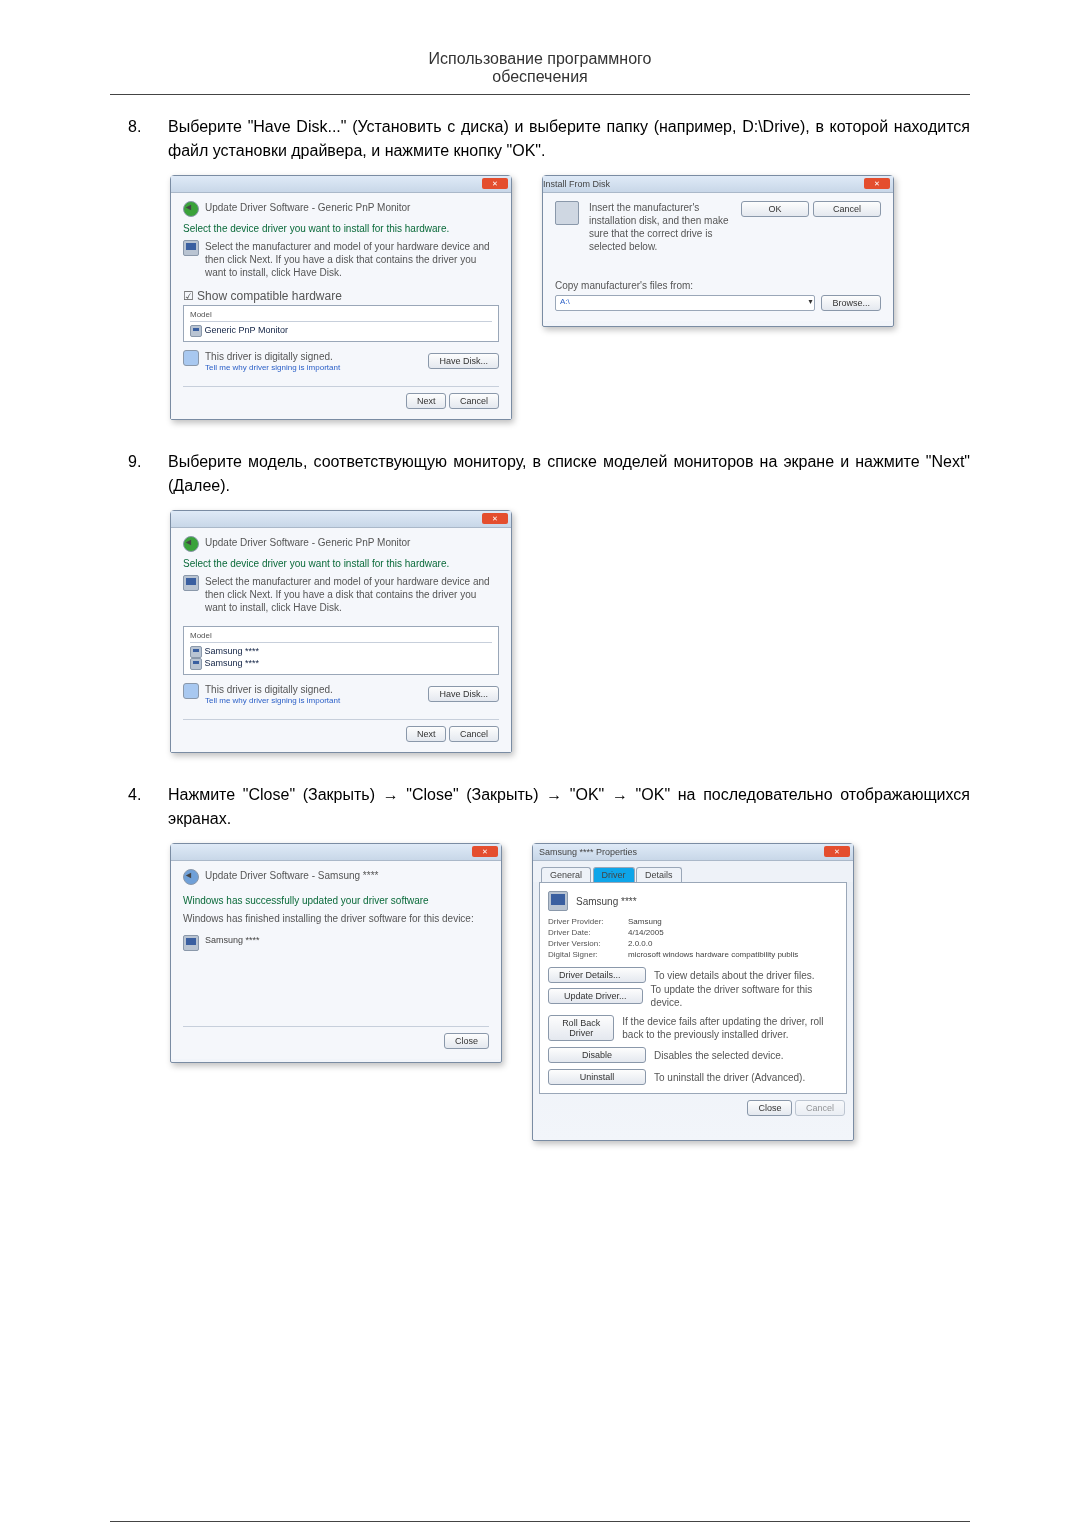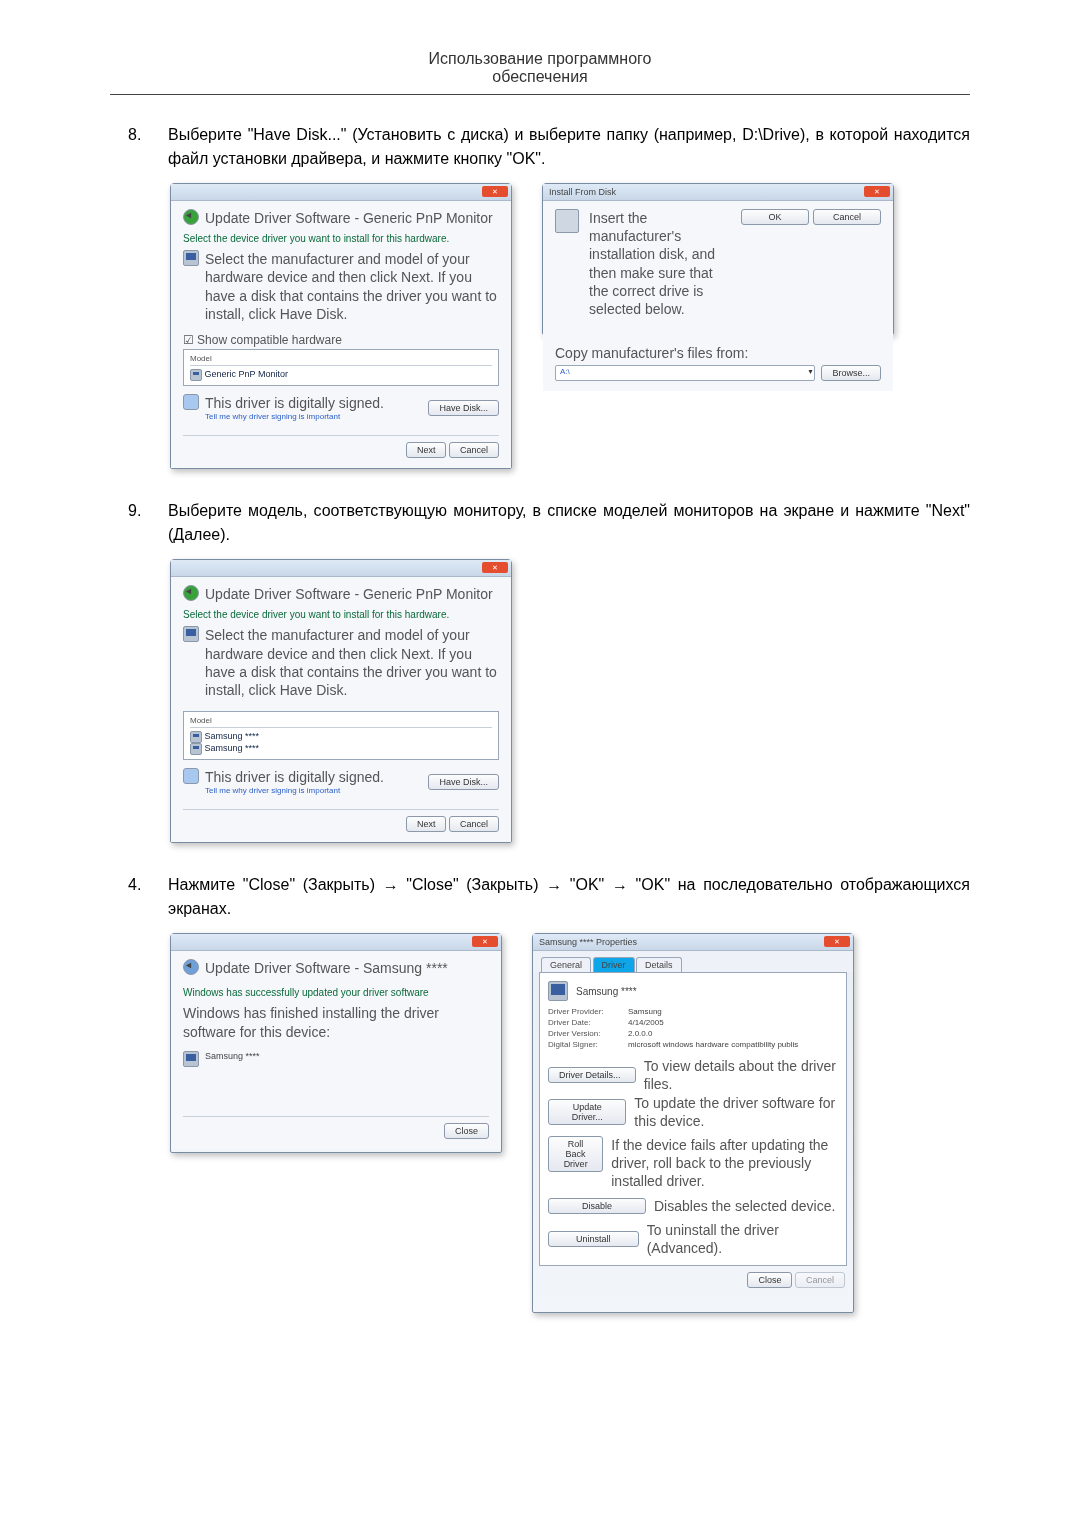--- a/index.html
+++ b/index.html
@@ -12,21 +12,21 @@
   }
   .page {
     padding: 50px 110px 60px 110px;
   }
   .header {
     text-align: center;
     font-size: 16px;
     color: #333;
     border-bottom: 1px solid #444;
     padding-bottom: 8px;
-    margin-bottom: 28px;
+    margin-bottom: 20px;
   }
   .step {
     display: flex;
     margin-bottom: 12px;
     font-size: 16px;
     line-height: 1.5;
   }
   .step-num {
     width: 40px;
     flex-shrink: 0;
@@ -62,21 +62,21 @@
   .win .tclose {
     position: absolute;
     right: 3px; top: 2px;
     width: 26px; height: 11px;
     border-radius: 2px;
     background: #e44e2e;
     font-size: 7px; color:#fff; text-align:center; line-height:11px;
   }
   .win .body { padding: 8px 12px 10px 12px; background:#f5f7fb; }
   .hdr { color:#0a6a3a; font-size:10px; margin:4px 0 6px; }
-  .sub { color:#555; font-size:14px; line-height:1.3; }
+  .sub { color:#555; font-size:10px; line-height:1.3; }
   .row { display:flex; align-items:flex-start; gap:6px; }
   .ico { width:14px;height:14px;background:#b9c4d2;border:1px solid #8a98aa;border-radius:2px;flex-shrink:0;position:relative; }
   .ico.mon::after{content:"";position:absolute;inset:2px 2px 5px 2px;background:#3a5fa0;}
   .ico.disk { background:#cfd7e2; }
   .ico.shield { background:#a8c8f0; border-radius:3px; }
   .btn {
     display:inline-block; padding:2px 10px; font-size:9px;
     background:linear-gradient(#fdfdfd,#e4e8ef);
     border:1px solid #8a98aa; border-radius:3px; color:#333;
   }
@@ -146,21 +146,21 @@
           <span class="btn">Have Disk...</span>
         </div>
         <div style="text-align:right;margin-top:14px;border-top:1px solid #c7cfdb;padding-top:6px">
           <span class="btn">Next</span>
           <span class="btn">Cancel</span>
         </div>
       </div>
     </div>
 
     <div class="win" style="width:350px;height:150px">
-      <div class="tbar" style="padding-left:6px;font-size:9px;line-height:16px"><span>Install From Disk</span><div class="tclose">✕</div></div>
+      <div class="tbar" style="font-size:9px;line-height:16px"><span>Install From Disk</span><div class="tclose">✕</div></div>
       <div class="body">
         <div class="row" style="gap:10px">
           <div class="ico disk" style="width:22px;height:22px"></div>
           <div class="sub" style="flex:1">Insert the manufacturer's installation disk, and then make sure that the correct drive is selected below.</div>
           <div style="display:flex;flex-direction:row;gap:4px">
             <span class="btn" style="width:46px;text-align:center">OK</span>
             <span class="btn" style="width:46px;text-align:center">Cancel</span>
           </div>
         </div>
         <div style="margin-top:26px">

